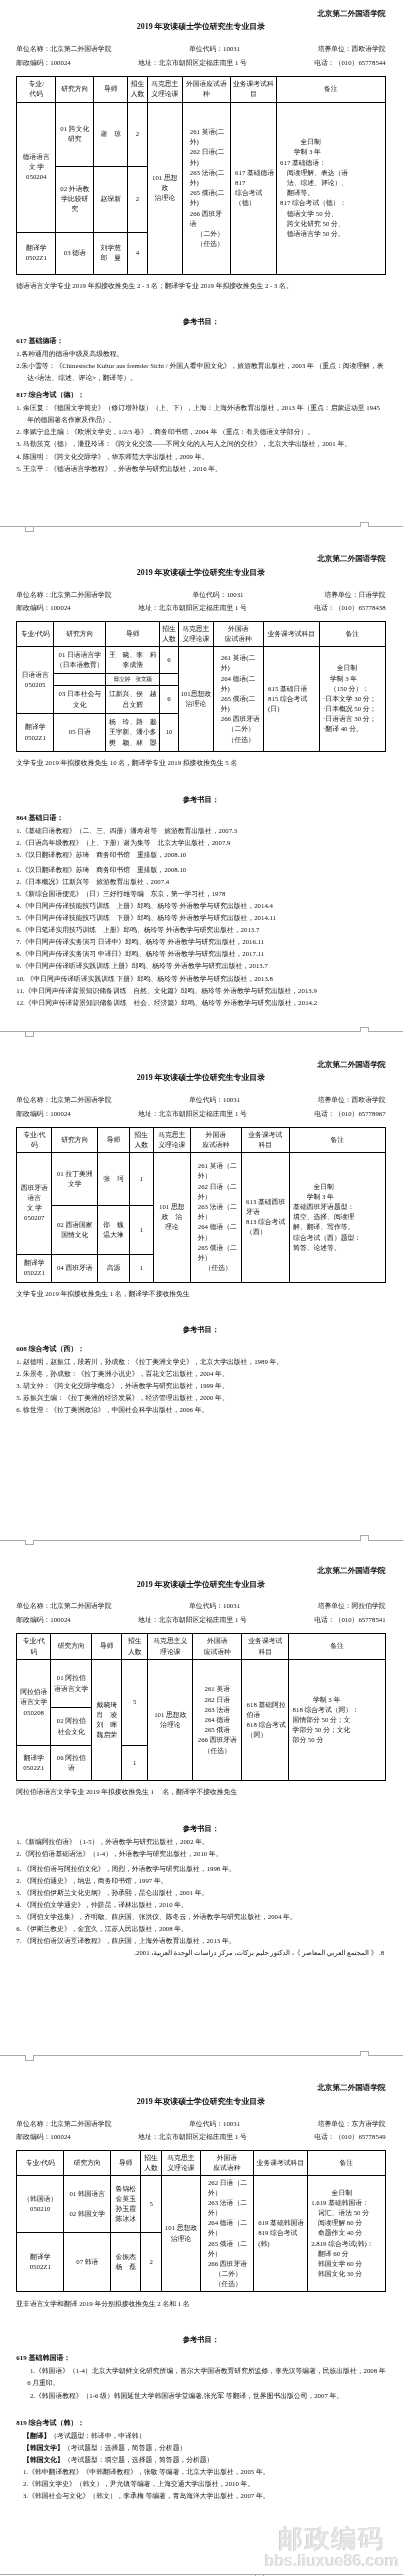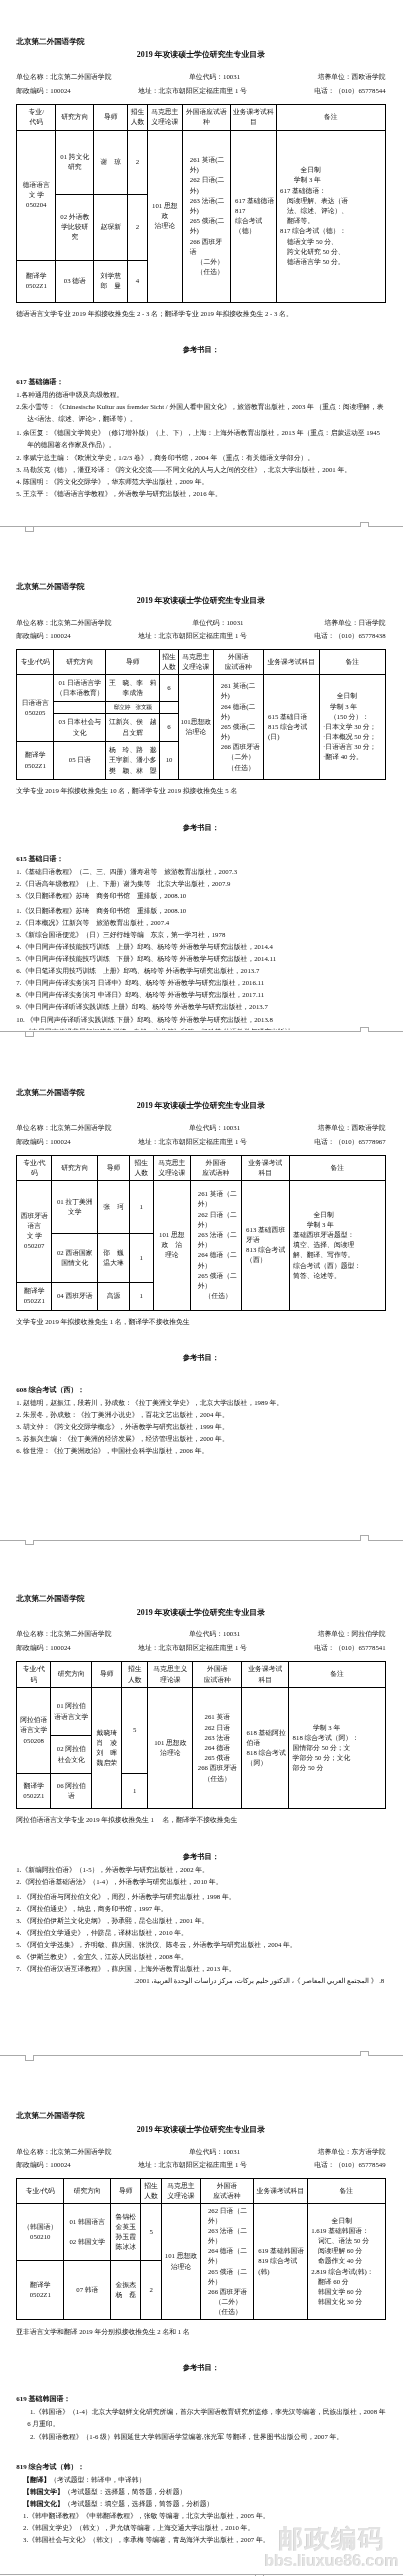--- a/index.html
+++ b/index.html
@@ -4,35 +4,35 @@
 <style>
   html,body{margin:0;padding:0;}
   body{width:403px;position:relative;background:#fff;color:#111;
        font-family:"Liberation Serif","DejaVu Serif",serif;font-size:6.8px;}
   .page{box-sizing:border-box;overflow:hidden;padding:24px 17.4px 0 16.3px;position:relative;}
   .p1{height:525px;padding-top:6.5px;}
   .p2{height:502px;}
   .p3{height:505px;}
   .p4{height:512px;padding-top:22px;}
   .p5{height:516px;}
-  .t1{text-align:left;font-weight:bold;font-size:7.6px;line-height:1.8;margin-top:28px;}
+  .t1{text-align:right;font-weight:bold;font-size:7.6px;line-height:1.8;}
   .t2{text-align:center;font-weight:bold;font-size:7.9px;line-height:1.8;}
   .info{display:flex;justify-content:space-between;line-height:2;}
   .info.first{margin-top:7.6px;}
   table{width:100%;border-collapse:collapse;table-layout:fixed;margin-top:6.5px;}
   th,td{border:0.5px solid #000;font-weight:normal;text-align:center;vertical-align:middle;
         white-space:pre-wrap;padding:1.6px 1.6px;line-height:1.5;font-size:6.8px;overflow:hidden;}
   td.L{text-align:left;padding-left:4.3px;}
   td.foreign{text-align:left;padding-left:7px;}
   td.remark{text-align:left;padding:2.2px 3.3px;}
   td.squish{font-size:5.7px;line-height:1.15;letter-spacing:-0.3px;}
   .note{margin-top:5.4px;line-height:1.8;}
   .refs{margin-top:23px;}
   .refs-title{font-weight:bold;font-size:7.3px;line-height:2;text-align:center;}
-  .ref-head{font-weight:bold;font-size:7px;line-height:2;margin-top:17px;}
+  .ref-head{font-weight:bold;font-size:7px;line-height:2;margin-top:4px;}
   .ref-item{line-height:1.78;padding-left:1.6em;text-indent:-1.6em;white-space:pre-wrap;}
   .ref-item.rtl{direction:rtl;text-align:right;padding-left:0;padding-right:0.2em;text-indent:0;}
   .ref-group{margin-bottom:2.2px;}
   .sep{height:3.3px;position:relative;}
   .sep-line{position:absolute;left:0;right:0;top:1.1px;border-top:1.1px solid #aaa;}
   .sep-mark-l{position:absolute;left:25px;top:1.6px;width:7px;height:4.3px;
               border:1.1px solid #aaa;border-top:none;background:#fff;}
   .sep-mark-r{position:absolute;right:34px;top:-3.3px;width:7px;height:4.3px;
               border:1.1px solid #aaa;border-bottom:none;background:#fff;}
   .sep.bottom .sep-mark-l{left:255px;}
@@ -137,20 +137,21 @@
   <div class="refs">
     <div class="refs-title">参考书目：</div>
     <div class="ref-group">
       <div class="ref-head">617 基础德语：</div>
       <div class="ref-list">
           <div class="ref-item">1.各种通用的德语中级及高级教程。</div>
           <div class="ref-item">2.朱小雪等：《Chinesische Kultur aus fremder Sicht / 外国人看中国文化》，旅游教育出版社，2003 年 （重点：阅读理解，表达&lt;语法、综述、评论&gt;，翻译等）。</div>
         </div>
     </div>
     <div class="ref-group">
+      <div class="ref-head">817 综合考试（德）：</div>
       <div class="ref-list">
           <div class="ref-item">1. 余匡复：《德国文学简史》（修订增补版）（上、下），上海：上海外语教育出版社，2013 年（重点：启蒙运动至 1945 年的德国著名作家及作品）。</div>
           <div class="ref-item">2. 李赋宁总主编：《欧洲文学史，1/2/3 卷》，商务印书馆，2004 年 （重点：有关德语文学部分）。</div>
           <div class="ref-item">3. 马勒茨克（德），潘亚玲译：《跨文化交流——不同文化的人与人之间的交往》，北京大学出版社，2001 年。</div>
           <div class="ref-item">4. 陈国明：《跨文化交际学》，华东师范大学出版社，2009 年。</div>
           <div class="ref-item">5. 王京平：《德语语言学教程》，外语教学与研究出版社，2016 年。</div>
         </div>
     </div>
   </div>
 </section>
@@ -244,21 +245,21 @@
 王宇新、潘小多
 樊　颖、林　曌</td>
       <td>10</td>
     </tr>
   </tbody>
     </table>
   <div class="note">文学专业 2019 年拟接收推免生 10 名，翻译学专业 2019 拟接收推免生 5 名</div>
   <div class="refs">
     <div class="refs-title">参考书目：</div>
     <div class="ref-group">
-      <div class="ref-head">615 基础日语：</div>
+      <div class="ref-head">864 基础日语：</div>
       <div class="ref-list">
           <div class="ref-item">1.《基础日语教程》（二、三、四册）潘寿君等　旅游教育出版社，2007.3</div>
           <div class="ref-item">2.《日语高年级教程》（上、下册）谢为集等　北京大学出版社，2007.9</div>
           <div class="ref-item">3.《汉日翻译教程》苏琦　商务印书馆　重排版，2008.10</div>
         </div>
     </div>
     <div class="ref-group">
       <div class="ref-list">
           <div class="ref-item">1.《汉日翻译教程》苏琦　商务印书馆　重排版，2008.10</div>
           <div class="ref-item">2.《日本概况》江新兴等　旅游教育出版社，2007.4</div>

